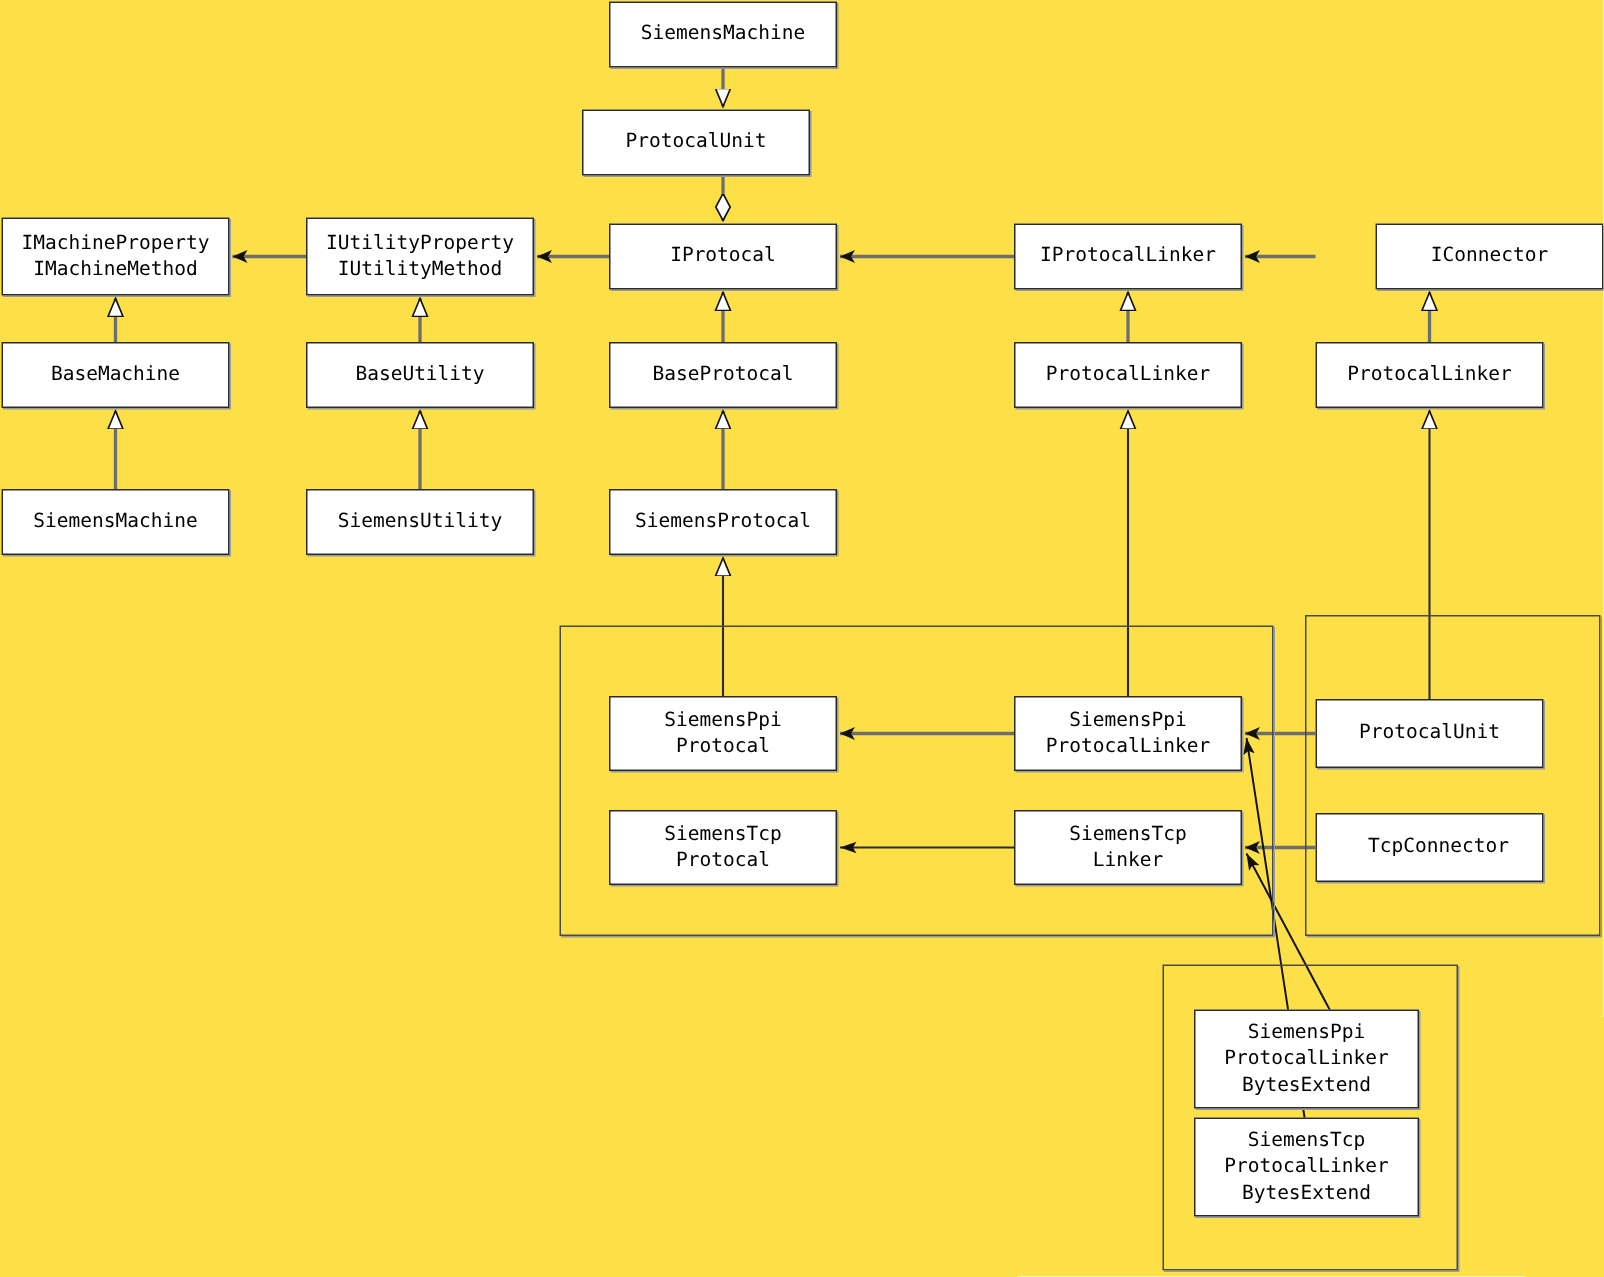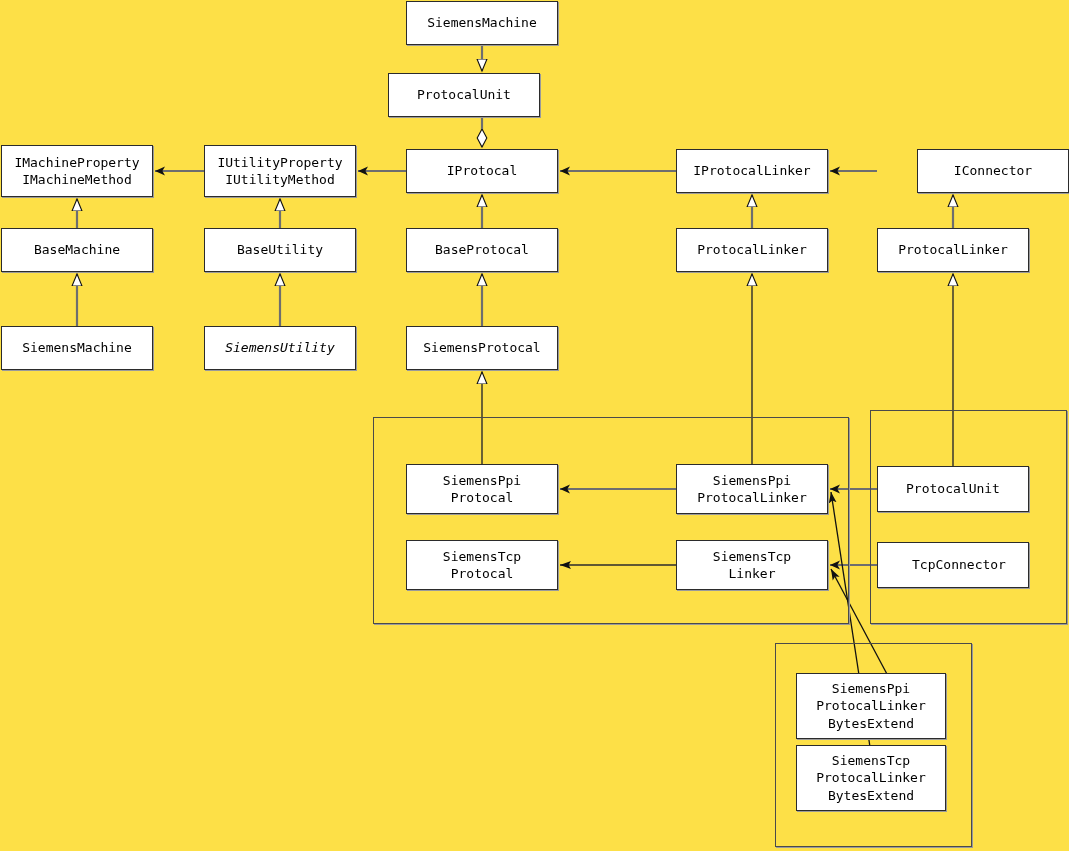--- a/index.html
+++ b/index.html
@@ -117,21 +117,21 @@
   <div class="node" style="left:676px;top:228px;width:152px;height:44px;">
       <span>ProtocalLinker</span>
     </div>
   <div class="node" style="left:877px;top:228px;width:152px;height:44px;">
       <span>ProtocalLinker</span>
     </div>
 
   <div class="node" style="left:1px;top:326px;width:152px;height:44px;">
       <span>SiemensMachine</span>
     </div>
-  <div class="node" style="left:204px;top:326px;width:152px;height:44px;font-style:italic;">
+  <div class="node" style="left:204px;top:326px;width:152px;height:44px;">
       <span>SiemensUtility</span>
     </div>
   <div class="node" style="left:406px;top:326px;width:152px;height:44px;">
       <span>SiemensProtocal</span>
     </div>
 
   <div class="node" style="left:406px;top:464px;width:152px;height:50px;">
       <span>SiemensPpi
 Protocal</span>
     </div>

